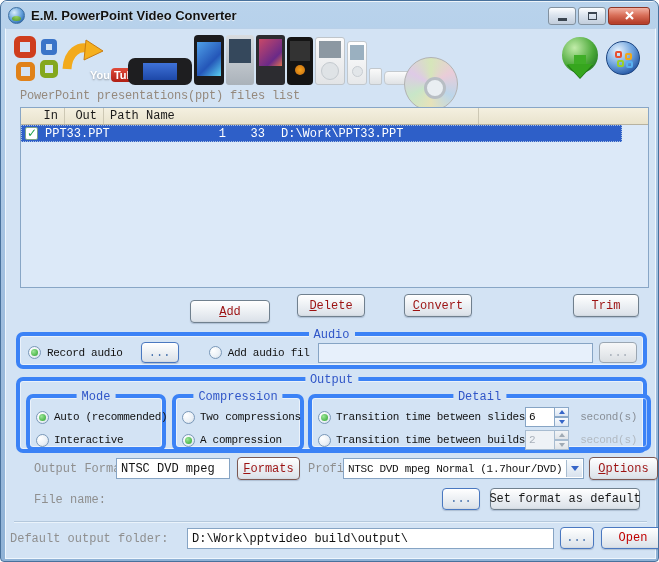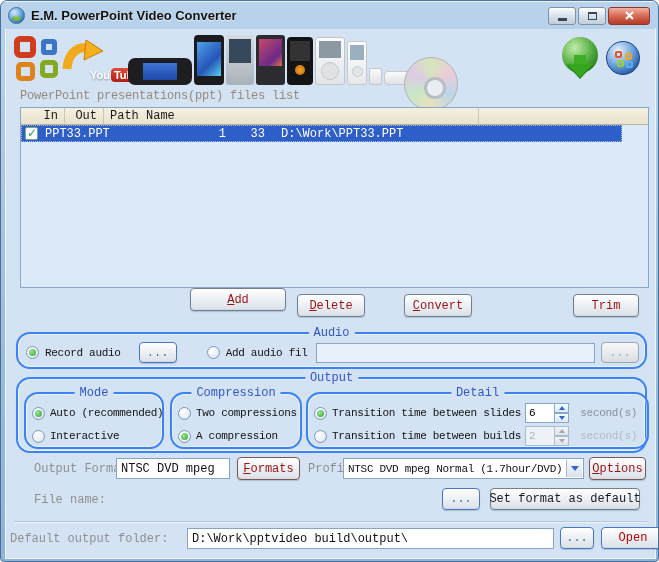--- a/index.html
+++ b/index.html
@@ -114,21 +114,21 @@
     box-shadow:inset 0 1px 0 #fff, 0 1px 1px rgba(60,80,110,.25);
     font-size:12px; color:#9C1212; white-space:nowrap; }
   .btn-dark-text { color:#1a1a1a; }
   .btn-blue { border-color:#4A78C0; color:#4a74ae; }
   .btn-red-border { border-color:#7c5852; }
   .btn-disabled { border-color:#9aa6b2; color:#a8b0ba;
     background:linear-gradient(#f6f7f8,#e6e9ec 60%,#dadee2); box-shadow:none; }
   .btn u { text-decoration:underline; }
 
   
-  .group { position:absolute; border:2px solid #3b82f6; border-radius:14px;
+  .group { position:absolute; border:4px solid #3b82f6; border-radius:7px;
     box-shadow:inset 0 0 0 1px rgba(255,255,255,.55); }
   .gtitle { position:absolute; top:-8px; left:50%; transform:translateX(-50%);
     background:#d3e3f4; padding:0 5px; color:#3056C8; font-size:12px; line-height:15px; white-space:nowrap; }
 
   .radio { width:13px; height:13px; border-radius:50%; flex:none; position:relative;
     background:radial-gradient(circle at 30% 30%, #fff, #eaf0f6 60%, #c6d3e0); border:1px solid #7a98b8; }
   .radio.sel::after { content:""; position:absolute; inset:2px; border-radius:50%;
     background:radial-gradient(circle at 35% 35%, #9ce698, #2da32d); }
   .optlabel { font-size:11px; letter-spacing:-0.3px; color:#111; white-space:nowrap; }
 
@@ -252,21 +252,21 @@
         <div class="rc0">
           <span class="cb checked"></span>
           <span>PPT33.PPT</span>
         </div>
         <div class="rc1">1</div>
         <div class="rc2">33</div>
         <div class="rc3">D:\Work\PPT33.PPT</div>
       </div>
     </div>
 
-    <div class="btn" style="left:184px; top:259px; width:96px;">
+    <div class="btn" style="left:184px; top:271px; width:80px;">
       <span><u>A</u>dd</span>
       </div>
     <div class="btn" style="left:291px; top:265px; width:68px;">
       <span><u>D</u>elete</span>
       </div>
     <div class="btn" style="left:398px; top:265px; width:68px;">
       <span><u>C</u>onvert</span>
       </div>
     <div class="btn" style="left:567px; top:265px; width:66px;">
       <span>Trim</span>
@@ -358,21 +358,21 @@
     <div class="btn btn-red-border" style="left:231px; top:428px; width:63px;">
       <span><u>F</u>ormats</span>
       </div>
     <div class="glabel" style="left:302px; top:433px;">Profile:</div>
     <div class="dropdown" style="left:337px; top:429px; width:241px;">
       <span>NTSC DVD mpeg Normal (1.7hour/DVD)</span>
       <span class="dd-btn">
           <span class="dd-arrow"></span>
         </span>
     </div>
-    <div class="btn btn-red-border" style="left:583px; top:428px; width:57px;">
+    <div class="btn btn-red-border" style="left:583px; top:428px; width:69px;">
       <span><u>O</u>ptions</span>
       </div>
 
     <div class="glabel" style="left:28px; top:464px;">File name:</div>
     <div class="btn btn-blue" style="left:436px; top:459px; width:38px; height:22px;">
       <span>...</span>
       </div>
     <div class="btn btn-dark-text" style="left:484px; top:459px; width:150px; height:22px;">
       <span>Set format as default</span>
       </div>

